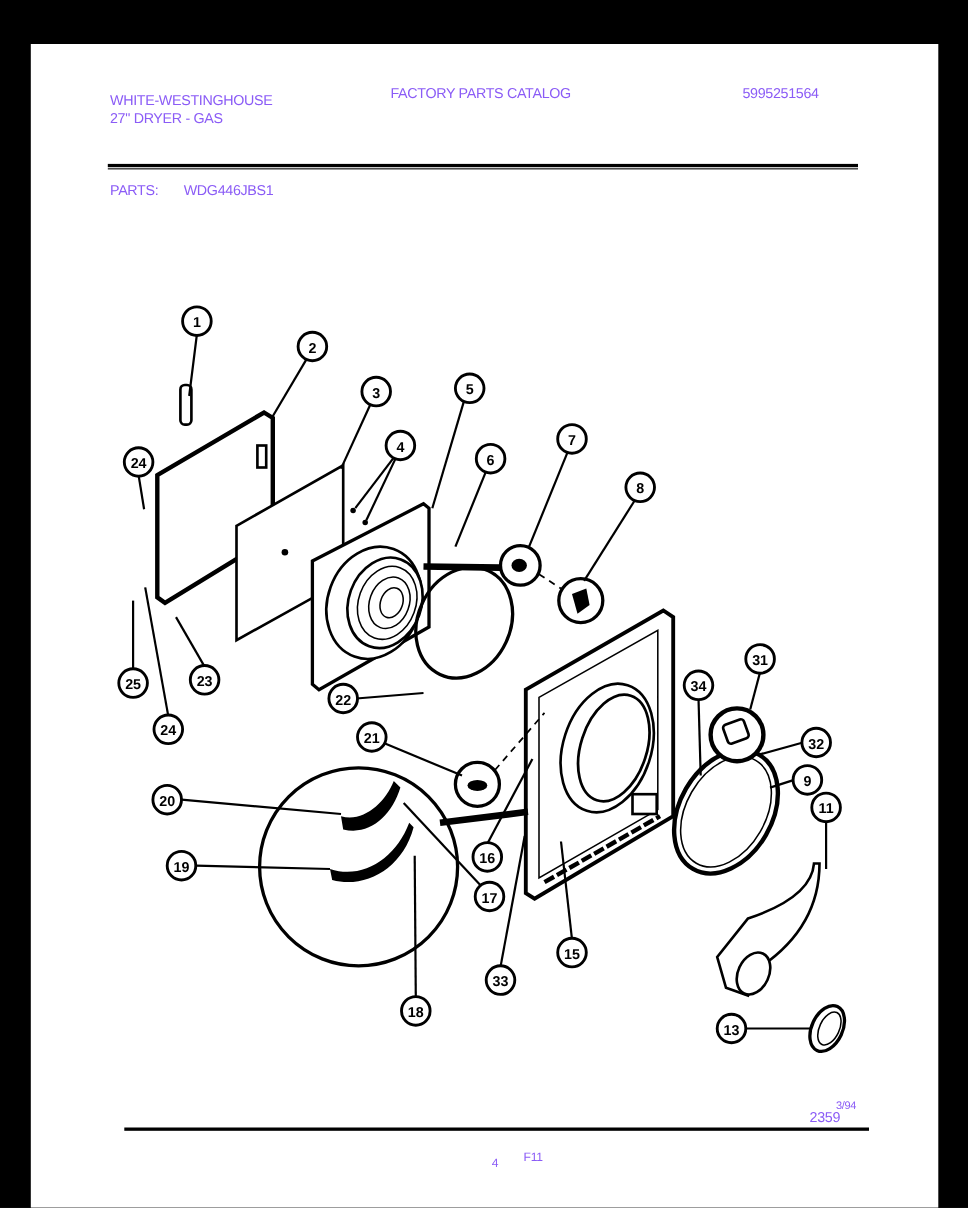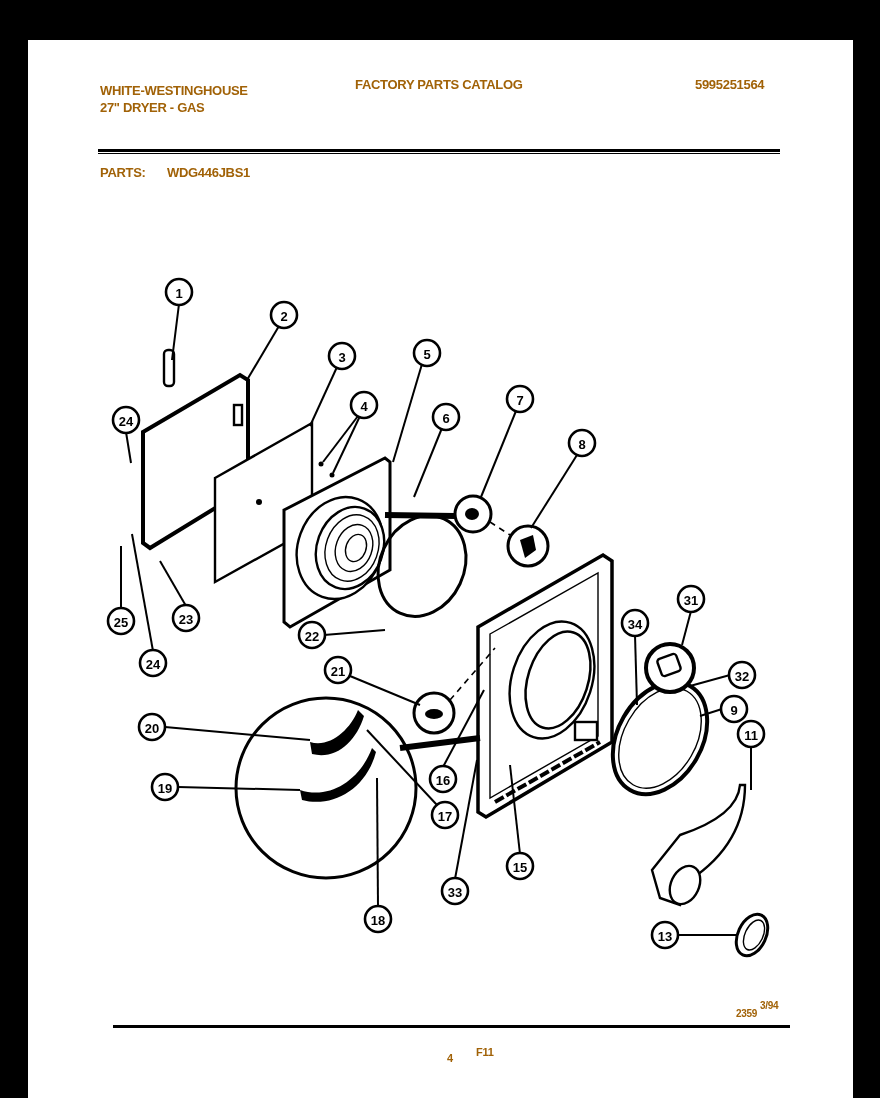--- a/index.html
+++ b/index.html
@@ -1,36 +1,36 @@
 <!DOCTYPE html>
 <html><head>
 <meta charset="utf-8">
 <style>
   html, body { margin:0; padding:0; background:#000; }
   body { width:880px; height:1098px; position:relative; overflow:hidden; font-family:"Liberation Sans", sans-serif; }
   .page { position:absolute; left:28px; top:40px; width:825px; height:1058px; background:#fff; }
-  .hdr { position:absolute; font-weight:700; font-size:13px; color:#a16207; letter-spacing:-0.3px; white-space:nowrap; }
+  .hdr { position:absolute; font-weight:400; font-size:13px; color:#8b5cf6; letter-spacing:-0.3px; white-space:nowrap; }
   .rule { position:absolute; background:#000; }
   svg.diagram { position:absolute; left:0; top:0; width:880px; height:1098px; }
   .callout circle { fill:#fff; stroke:#000; stroke-width:2.6; }
   .callout text { font-family:"Liberation Sans", sans-serif; font-weight:900; font-size:13px; text-anchor:middle; dominant-baseline:central; fill:#000; }
   .leader { stroke:#000; stroke-width:2; fill:none; }
   .part { stroke:#000; fill:#fff; stroke-width:2.4; }
   .thin { stroke:#000; fill:none; stroke-width:1.4; }
   .dash { stroke:#000; fill:none; stroke-width:1.6; stroke-dasharray:6 5; }
 </style>
 </head>
 <body>
 
 <div class="page"></div>
 
 <div class="hdr" style="left:100px;top:83px;">WHITE-WESTINGHOUSE</div>
 <div class="hdr" style="left:100px;top:100px;">27" DRYER - GAS</div>
 <div class="hdr" style="left:355px;top:77px;text-align:right;">FACTORY PARTS CATALOG</div>
-<div class="hdr" style="left:695px;top:77px;">5995251564</div>
+<div class="hdr" style="left:675px;top:77px;">5995251564</div>
 
 <div class="rule" style="left:98px;top:149px;width:682px;height:3px;"></div>
 <div class="rule" style="left:98px;top:153px;width:682px;height:1px;"></div>
 
 <div class="hdr" style="left:100px;top:165px;">PARTS:</div>
 <div class="hdr" style="left:167px;top:165px;">WDG446JBS1</div>
 
 <svg class="diagram" viewBox="0 0 880 1098">
 
   <rect x="164" y="350" width="10" height="36" rx="4" class="part"></rect>
@@ -222,17 +222,17 @@
   <g class="callout">
       <circle cx="455" cy="891" r="13"></circle>
       <text x="455" y="892">33</text>
     </g>
   <g class="callout">
       <circle cx="635" cy="623" r="13"></circle>
       <text x="635" y="624">34</text>
     </g>
 </svg>
 
-<div class="hdr" style="left:736px;top:1008px;font-size:10px;">2359</div>
+<div class="hdr" style="left:736px;top:1008px;font-size:13px;">2359</div>
 <div class="rule" style="left:113px;top:1025px;width:677px;height:3px;"></div>
 <div class="hdr" style="left:447px;top:1052px;font-size:11px;">4</div>
 <div class="hdr" style="left:476px;top:1046px;font-size:11px;">F11</div>
 <div class="hdr" style="left:760px;top:1000px;font-size:10px;">3/94</div>
 
 </body></html>

